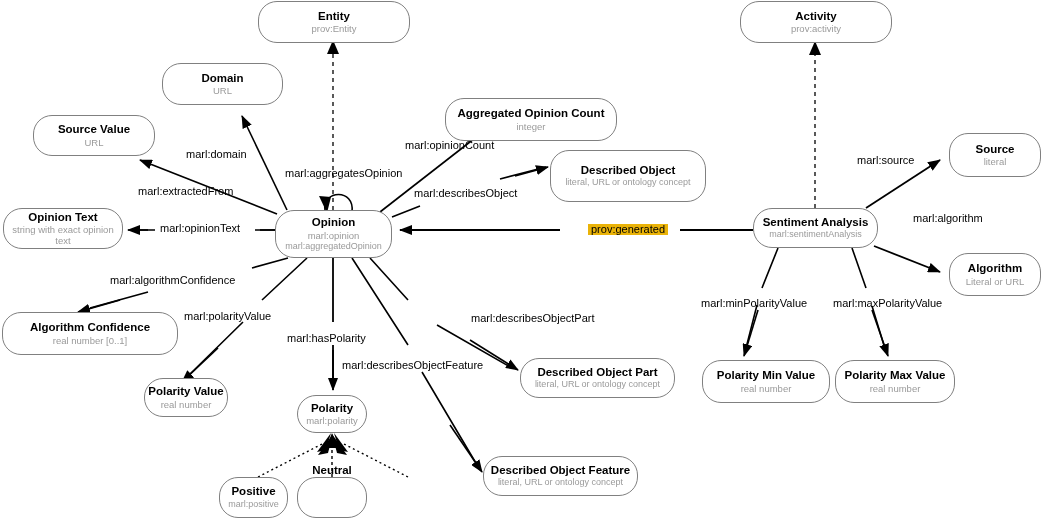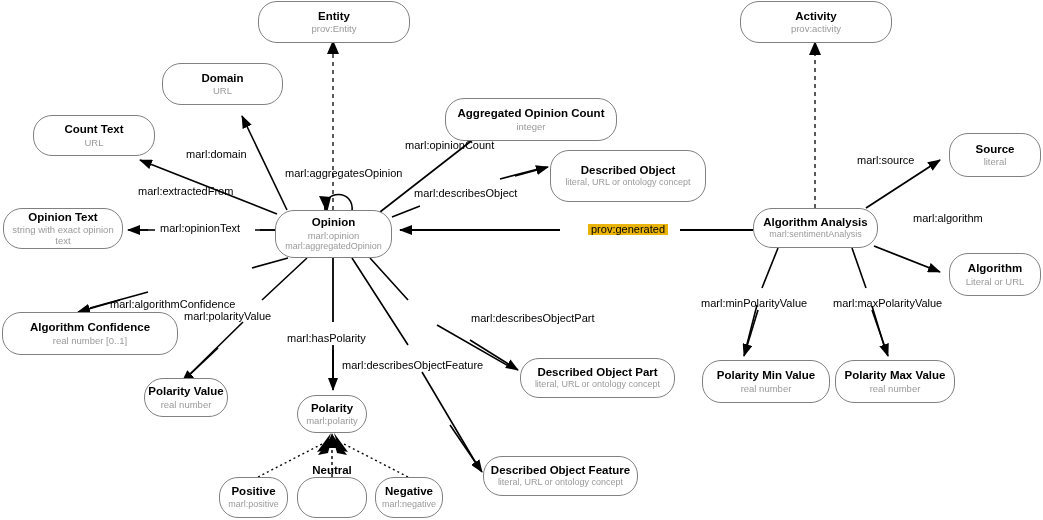--- a/index.html
+++ b/index.html
@@ -182,21 +182,21 @@
     <div class="node-title">Entity</div>
     <div class="node-sub">prov:Entity</div>
   </div>
 
   <div class="node" style="left:162px;top:63px;width:121px;height:42px;">
     <div class="node-title">Domain</div>
     <div class="node-sub">URL</div>
   </div>
 
   <div class="node" style="left:33px;top:115px;width:122px;height:41px;">
-    <div class="node-title">Count Text</div>
+    <div class="node-title">Source Value</div>
     <div class="node-sub">URL</div>
   </div>
 
   <div class="node" style="left:3px;top:208px;width:120px;height:41px;">
     <div class="node-title">Opinion Text</div>
     <div class="node-sub wrap">string with exact opinion text</div>
   </div>
 
   <div class="node" style="left:445px;top:71px;width:172px;height:43px;margin-top:27px;">
     <div class="node-title">Aggregated Opinion Count</div>
@@ -232,24 +232,20 @@
   <div class="node" style="left:219px;top:477px;width:69px;height:41px;">
     <div class="node-title">Positive</div>
     <div class="node-sub" style="font-size:9px;">marl:positive</div>
   </div>
 
   <div class="node" style="left:297px;top:477px;width:70px;height:41px;gap:40px;">
     <div class="node-title">Neutral</div>
     <div class="node-sub" style="font-size:11px;margin-left:36px;">marl:neutral</div>
   </div>
 
-  <div class="node" style="left:375px;top:477px;width:68px;height:41px;">
-    <div class="node-title">Negative</div>
-    <div class="node-sub" style="font-size:9px;">marl:negative</div>
-  </div>
 
   <div class="node" style="left:520px;top:358px;width:155px;height:40px;">
     <div class="node-title">Described Object Part</div>
     <div class="node-sub" style="font-size:9px;">literal, URL or ontology concept</div>
   </div>
 
   <div class="node" style="left:483px;top:456px;width:155px;height:40px;">
     <div class="node-title">Described Object Feature</div>
     <div class="node-sub" style="font-size:9px;">literal, URL or ontology concept</div>
   </div>
@@ -263,41 +259,41 @@
     <div class="node-title">Source</div>
     <div class="node-sub">literal</div>
   </div>
 
   <div class="node" style="left:949px;top:253px;width:92px;height:43px;">
     <div class="node-title">Algorithm</div>
     <div class="node-sub">Literal or URL</div>
   </div>
 
   <div class="node" style="left:753px;top:208px;width:125px;height:40px;">
-    <div class="node-title">Algorithm Analysis</div>
+    <div class="node-title">Sentiment Analysis</div>
     <div class="node-sub" style="font-size:9px;">marl:sentimentAnalysis</div>
   </div>
 
   <div class="node" style="left:702px;top:360px;width:128px;height:43px;">
     <div class="node-title">Polarity Min Value</div>
     <div class="node-sub">real number</div>
   </div>
 
   <div class="node" style="left:835px;top:360px;width:120px;height:43px;">
     <div class="node-title">Polarity Max Value</div>
     <div class="node-sub">real number</div>
   </div>
 
   <div class="edge-label" style="left:186px;top:149px;">marl:domain</div>
   <div class="edge-label" style="left:138px;top:186px;">marl:extractedFrom</div>
   <div class="edge-label" style="left:160px;top:223px;">marl:opinionText</div>
   <div class="edge-label" style="left:285px;top:168px;">marl:aggregatesOpinion</div>
   <div class="edge-label" style="left:405px;top:140px;">marl:opinionCount</div>
   <div class="edge-label" style="left:414px;top:188px;">marl:describesObject</div>
-  <div class="edge-label" style="left:110px;top:275px;margin-top:24px;">marl:algorithmConfidence</div>
+  <div class="edge-label" style="left:110px;top:275px;">marl:algorithmConfidence</div>
   <div class="edge-label" style="left:184px;top:311px;">marl:polarityValue</div>
   <div class="edge-label" style="left:287px;top:333px;">marl:hasPolarity</div>
   <div class="edge-label" style="left:436px;top:313px;padding-left:35px;">marl:describesObjectPart</div>
   <div class="edge-label" style="left:342px;top:360px;">marl:describesObjectFeature</div>
   <div class="edge-label" style="left:588px;top:224px;background:#eab308;padding:0 3px;">prov:generated</div>
   <div class="edge-label" style="left:857px;top:155px;">marl:source</div>
   <div class="edge-label" style="left:913px;top:213px;">marl:algorithm</div>
   <div class="edge-label" style="left:701px;top:298px;">marl:minPolarityValue</div>
   <div class="edge-label" style="left:833px;top:298px;">marl:maxPolarityValue</div>
 

